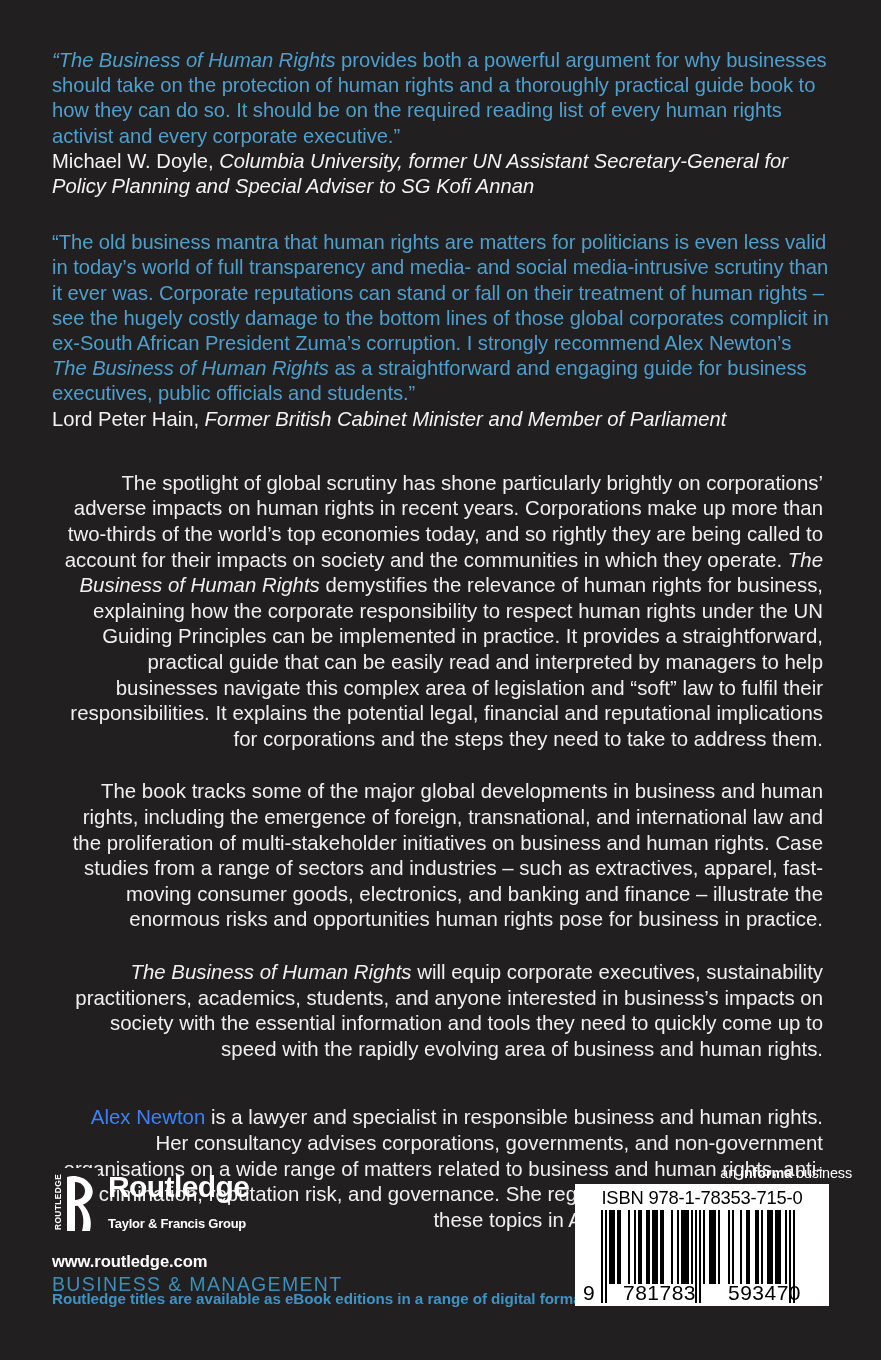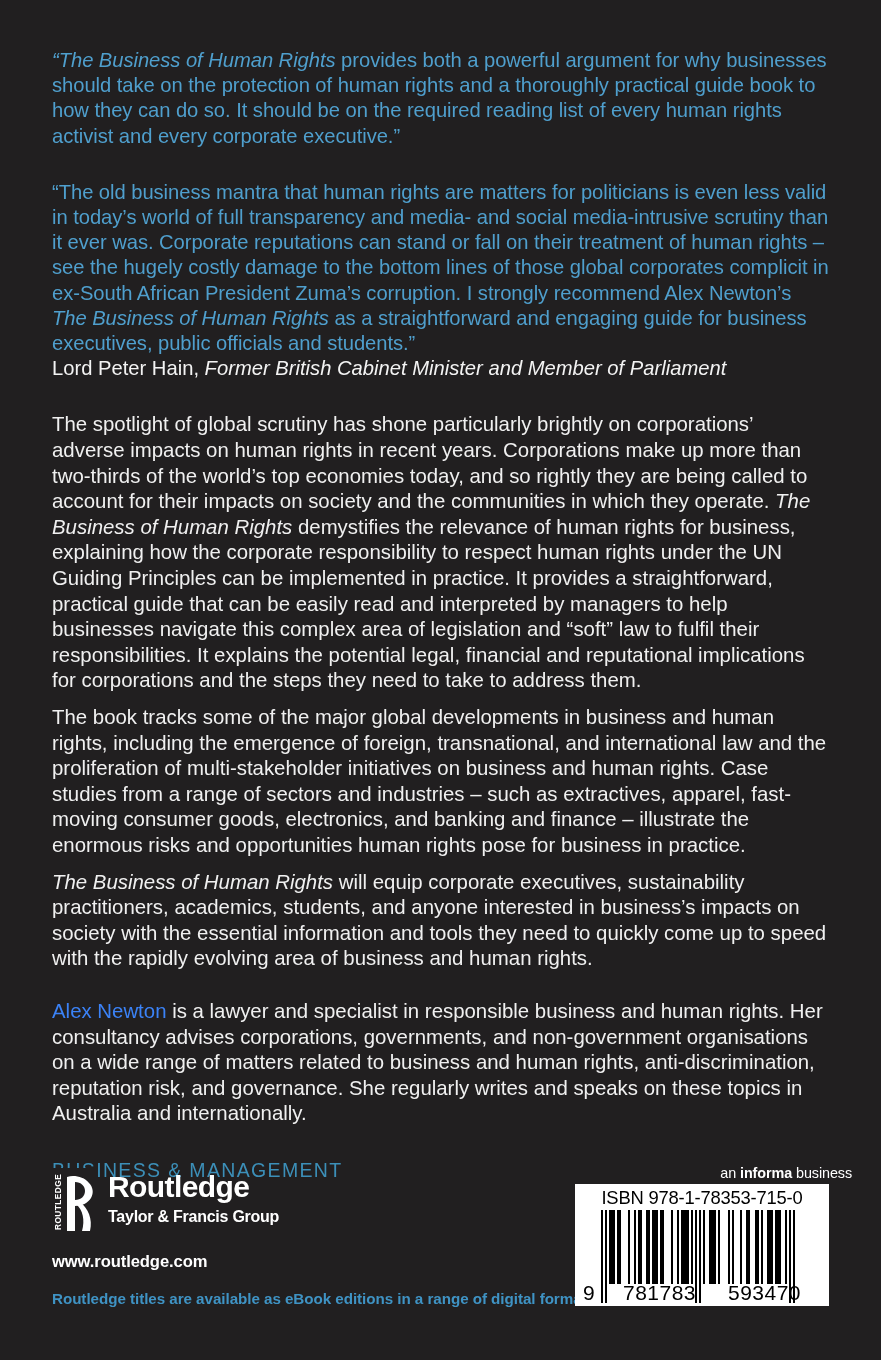--- a/index.html
+++ b/index.html
@@ -35,21 +35,22 @@
     font-size: 20.2px;
     line-height: 25.2px;
     margin: 0;
   }
   .attrib .t-ital { font-style: italic; }
 
   .blurb {
     color: #f0f0f0;
     font-size: 20.4px;
     line-height: 25.6px;
-    margin: 0;
+    margin: 8px;
+    text-align: right;
   }
   .blurb .t-ital { font-style: italic; }
 
   .bio-name { color: #3b82f6; }
 
   .gap-lg { height: 31px; }
   .gap-md { height: 27px; }
   .gap-xs { height: 11px; }
 
   
@@ -85,26 +86,26 @@
   }
   .logo-words { padding-top: 3px; }
   .logo-title {
     font-size: 30px;
     font-weight: bold;
     letter-spacing: -0.6px;
     color: #ffffff;
     line-height: 31px;
   }
   .logo-sub {
-    font-size: 16px;
+    font-size: 13px;
     font-weight: bold;
     letter-spacing: -0.25px;
     color: #ffffff;
     line-height: 19px;
-    margin-top: 5px;
+    margin-top: 12px;
   }
   .weburl {
     position: absolute;
     left: 0;
     top: 92px;
     font-size: 16.6px;
     font-weight: bold;
     color: #ffffff;
     letter-spacing: -0.1px;
   }
@@ -184,20 +185,21 @@
   .bd-left { flex: 1; text-align: center; padding-left: 6px; }
   .bd-right { flex: 1; text-align: center; padding-right: 4px; }
 </style>
 </head>
 <body>
 
 <div class="cover">
 
   <div>
     <p class="quote"><span class="t-ital">“The Business of Human Rights</span><span> provides both a powerful argument for why businesses should take on the protection of human rights and a thoroughly practical guide book to how they can do so. It should be on the required reading list of every human rights activist and every corporate executive.”</span></p>
+    <p class="attrib"><span>Michael W. Doyle, </span><span class="t-ital">Columbia University, former UN Assistant Secretary-General for Policy Planning and Special Adviser to SG Kofi Annan</span></p>
   </div>
 
   <div class="gap-lg"></div>
 
   <div>
     <p class="quote"><span>“The old business mantra that human rights are matters for politicians is even less valid in today’s world of full transparency and media- and social media-intrusive scrutiny than it ever was. Corporate reputations can stand or fall on their treatment of human rights – see the hugely costly damage to the bottom lines of those global corporates complicit in ex-South African President Zuma’s corruption. I strongly recommend Alex Newton’s </span><span class="t-ital">The Business of Human Rights</span><span> as a straightforward and engaging guide for business executives, public officials and students.”</span></p>
     <p class="attrib"><span>Lord Peter Hain, </span><span class="t-ital">Former British Cabinet Minister and Member of Parliament</span></p>
   </div>
 
   <div class="gap-lg"></div>

